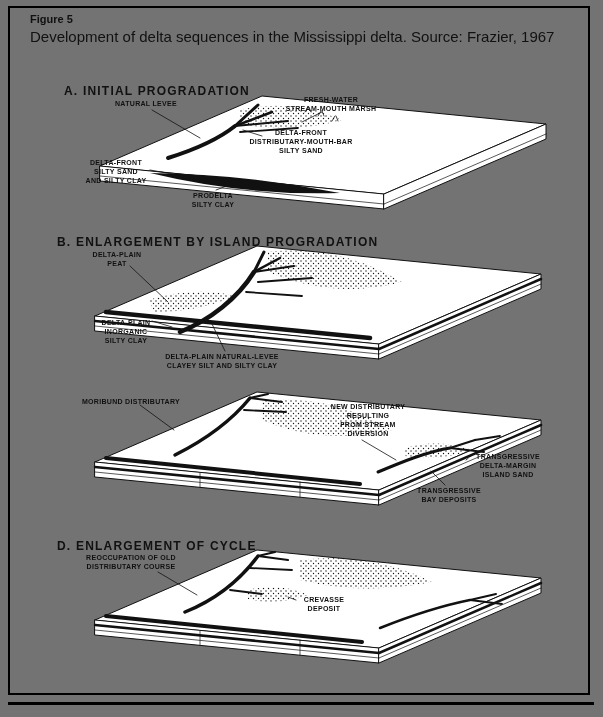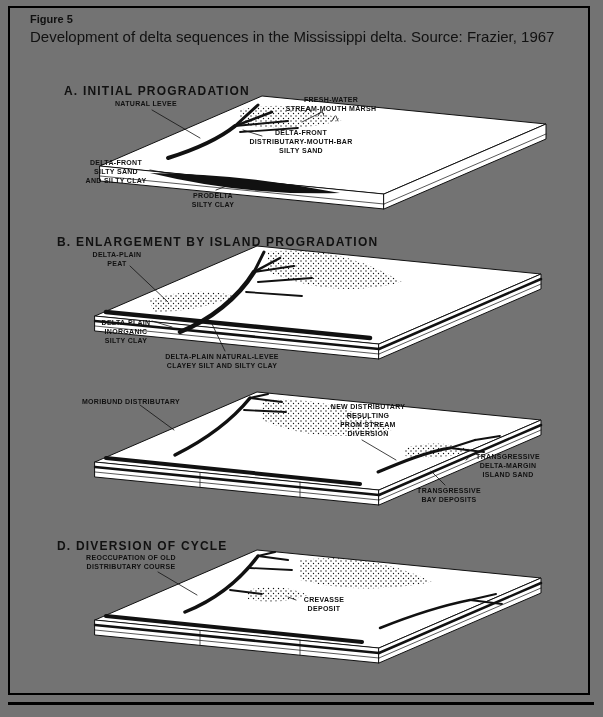--- a/index.html
+++ b/index.html
@@ -157,21 +157,21 @@
       <path d="M300,560 Q372,552 432,582 Q362,596 300,580 Z" fill="url(#dots)" stroke="none"></path>
       <g stroke-width="0.8">
         <path d="M158,572 L197,595"></path>
         <path d="M296,600 L288,597"></path>
       </g>
     </g>
   </svg>
 
   <div class="ph" style="left:64px;top:84px">A. INITIAL PROGRADATION</div>
   <div class="ph" style="left:57px;top:235px">B. ENLARGEMENT BY ISLAND PROGRADATION</div>
-  <div class="ph" style="left:57px;top:539px">D. DIVERSION OF CYCLE</div>
+  <div class="ph" style="left:57px;top:539px">D. ENLARGEMENT OF CYCLE</div>
 
   <div class="lbl" style="left:146px;top:99px">NATURAL LEVEE</div>
   <div class="lbl" style="left:331px;top:95px">FRESH-WATER
 STREAM-MOUTH MARSH</div>
   <div class="lbl" style="left:301px;top:128px">DELTA-FRONT
 DISTRIBUTARY-MOUTH-BAR
 SILTY SAND</div>
   <div class="lbl" style="left:116px;top:158px">DELTA-FRONT
 SILTY SAND
 AND SILTY CLAY</div>

